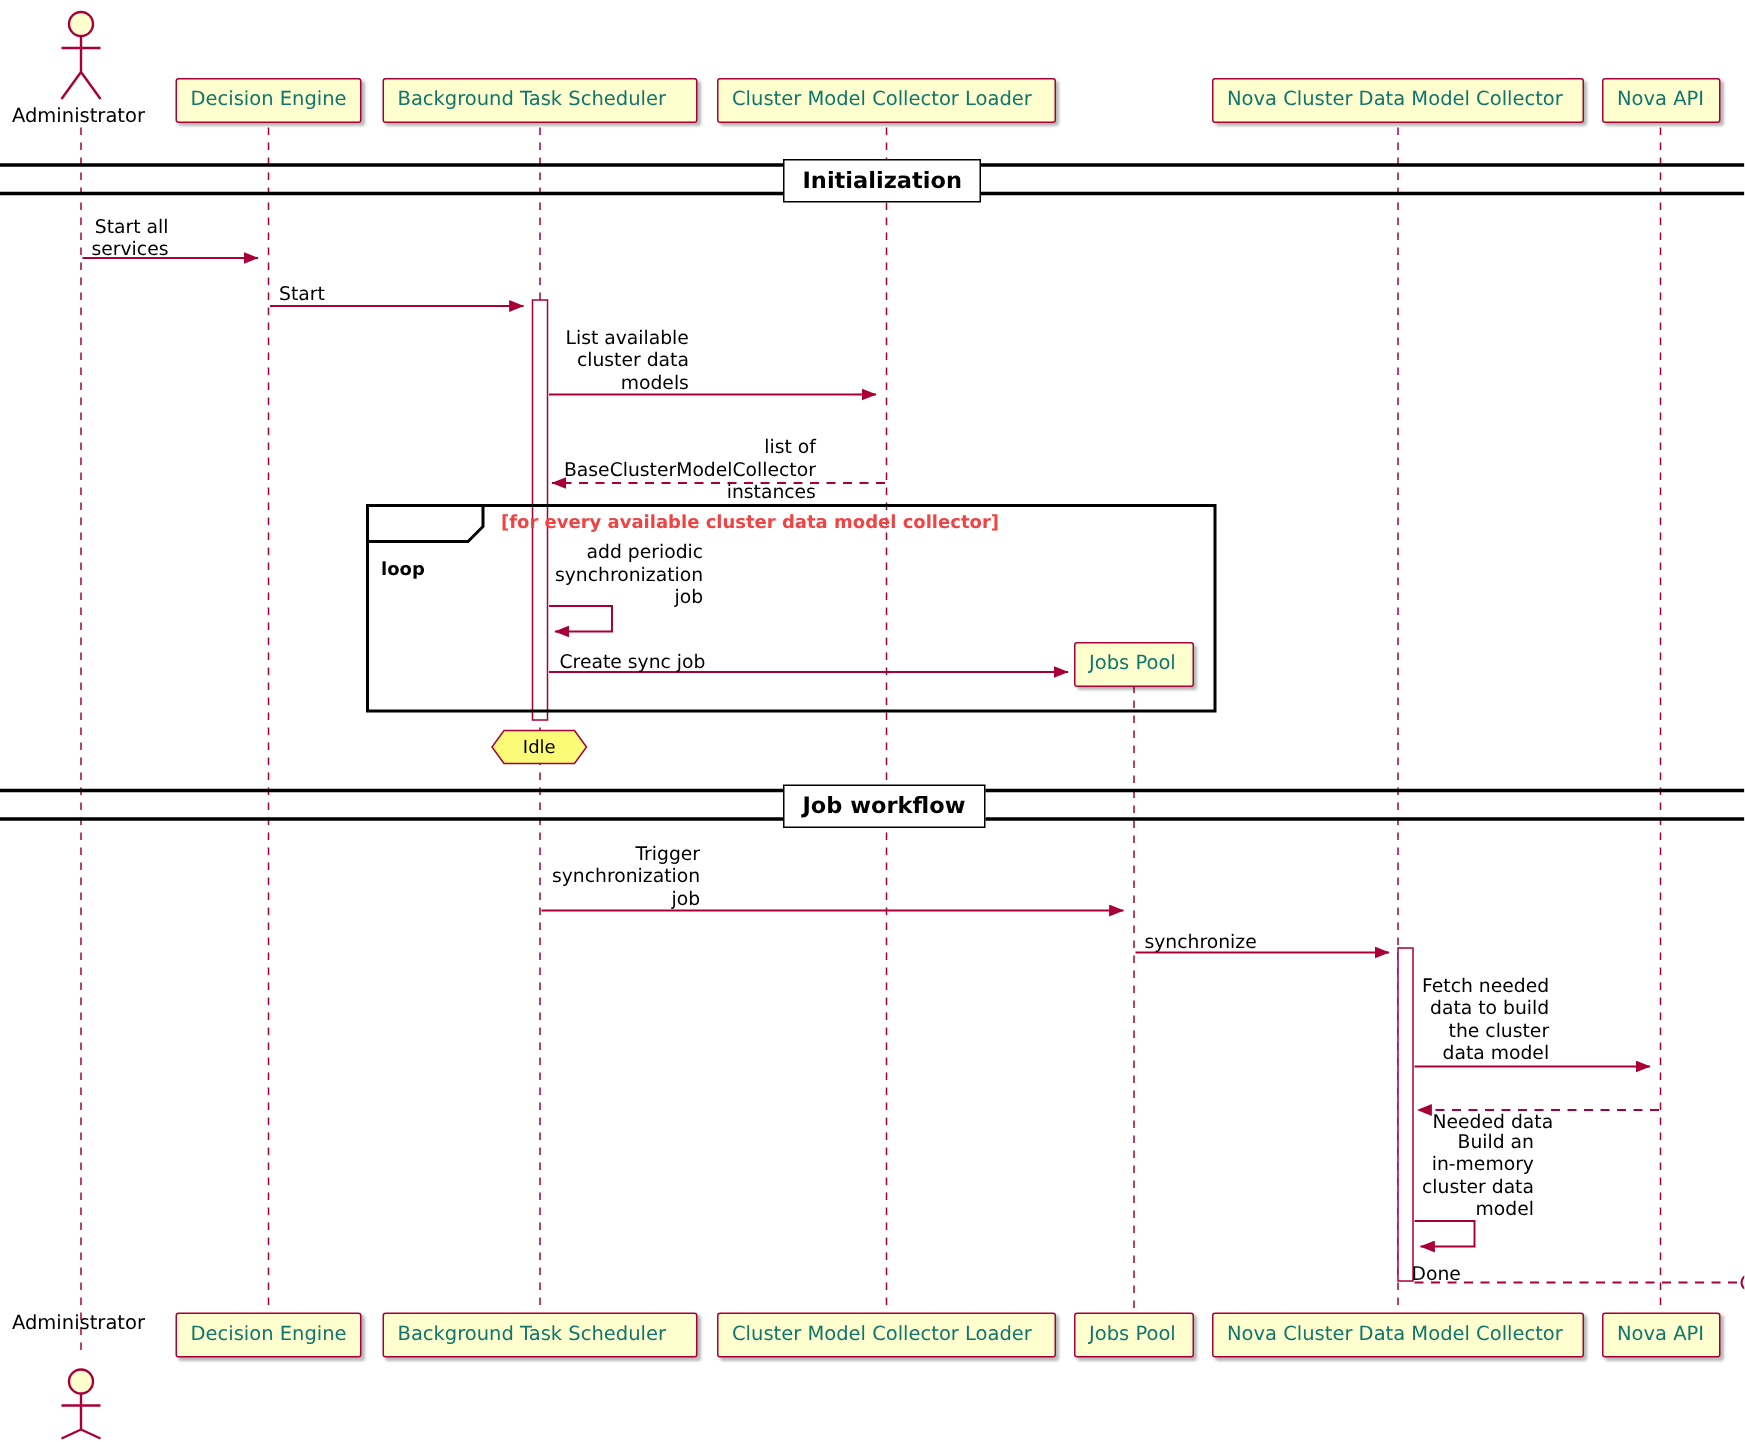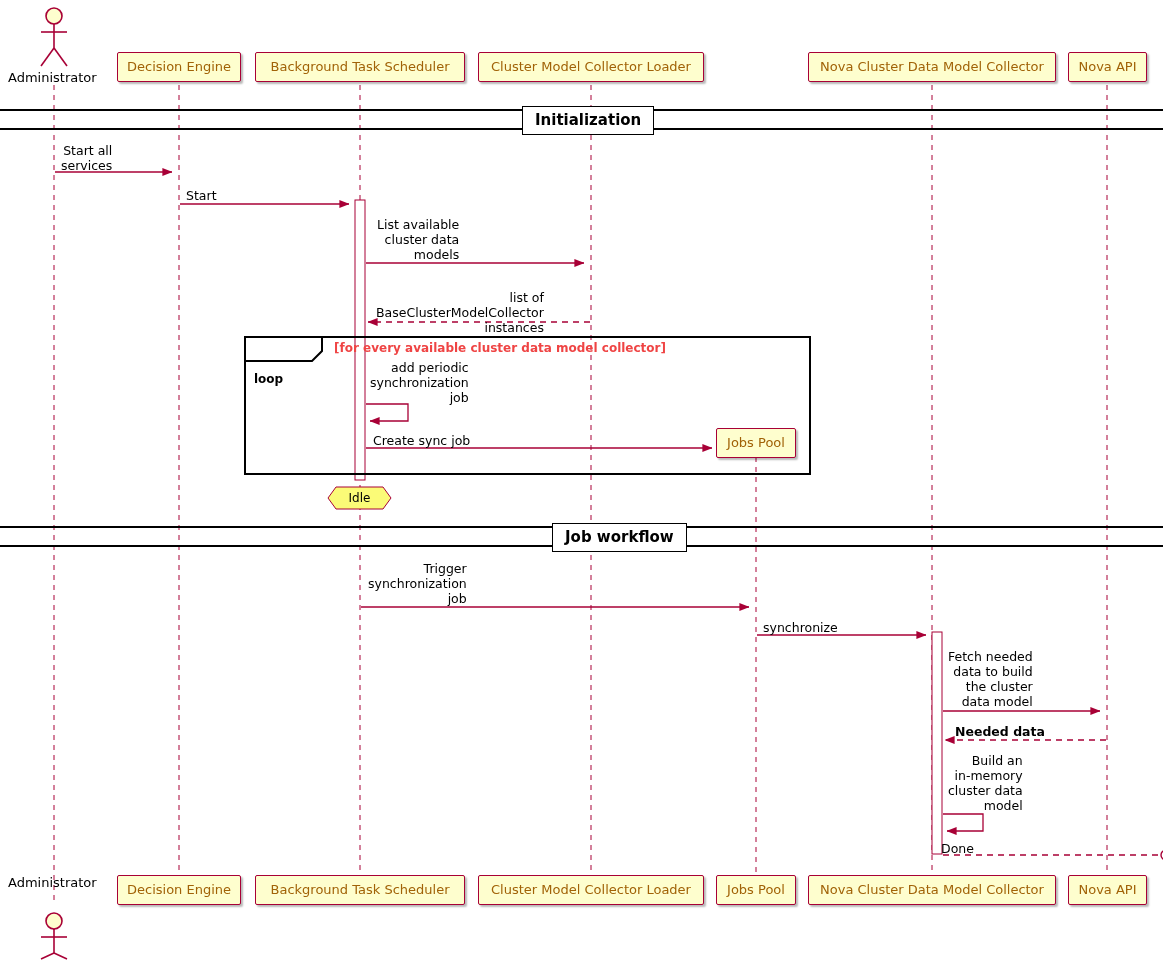--- a/index.html
+++ b/index.html
@@ -23,24 +23,24 @@
     top: 0;
     width: 1163px;
     height: 961px;
   }
   .participant {
     position: absolute;
     box-sizing: border-box;
     background: #FEFECE;
     border: 1px solid #A80036;
     border-radius: 2px;
-    color: #a16207;
+    color: #0f766e;
     font-size: 13px;
     line-height: 1;
-    text-align: center;
+    text-align: left;
     padding: 7px 9px 8px 9px;
     white-space: nowrap;
     box-shadow: 2px 2px 2px rgba(0,0,0,0.28);
   }
   .actor-label {
     position: absolute;
     font-size: 13px;
     color: #000000;
     white-space: nowrap;
   }
@@ -189,21 +189,21 @@
   <div class="participant" style="left:716px; top:428px; width:80px;">Jobs Pool</div>
 
   <div class="participant" style="left:117px; top:875px; width:124px;">Decision Engine</div>
   <div class="participant" style="left:255px; top:875px; width:210px;">Background Task Scheduler</div>
   <div class="participant" style="left:478px; top:875px; width:226px;">Cluster Model Collector Loader</div>
   <div class="participant" style="left:716px; top:875px; width:80px;">Jobs Pool</div>
   <div class="participant" style="left:808px; top:875px; width:248px;">Nova Cluster Data Model Collector</div>
   <div class="participant" style="left:1068px; top:875px; width:79px;">Nova API</div>
 
   <div class="divider-box" style="left:522px; top:106px;">Initialization</div>
-  <div class="divider-box" style="left:552px; top:523px;">Job workflow</div>
+  <div class="divider-box" style="left:522px; top:523px;">Job workflow</div>
 
   <div class="loop-label" style="left:254px; top:340px;">loop</div>
   <div class="loop-cond" style="left:334px; top:341px;">[for every available cluster data model collector]</div>
 
   <div class="msg-label" style="left:61px; top:143px;">Start all
 services</div>
   <div class="msg-label" style="left:186px; top:188px;">Start</div>
   <div class="msg-label" style="left:377px; top:217px;">List available
 cluster data
 models</div>
@@ -215,21 +215,21 @@
 job</div>
   <div class="msg-label" style="left:373px; top:433px;">Create sync job</div>
   <div class="msg-label" style="left:368px; top:561px;">Trigger
 synchronization
 job</div>
   <div class="msg-label" style="left:763px; top:620px;">synchronize</div>
   <div class="msg-label" style="left:948px; top:649px;">Fetch needed
 data to build
 the cluster
 data model</div>
-  <div class="msg-label" style="left:955px; top:724px;font-weight:bold;">Needed data</div>
+  <div class="msg-label" style="left:955px; top:740px;">Needed data</div>
   <div class="msg-label" style="left:948px; top:753px;">Build an
 in-memory
 cluster data
 model</div>
   <div class="msg-label" style="left:941px; top:841px;">Done</div>
 
   <div class="note-hex" style="left:328px; top:492px; width:63px;">Idle</div>
 
 </div>
 

